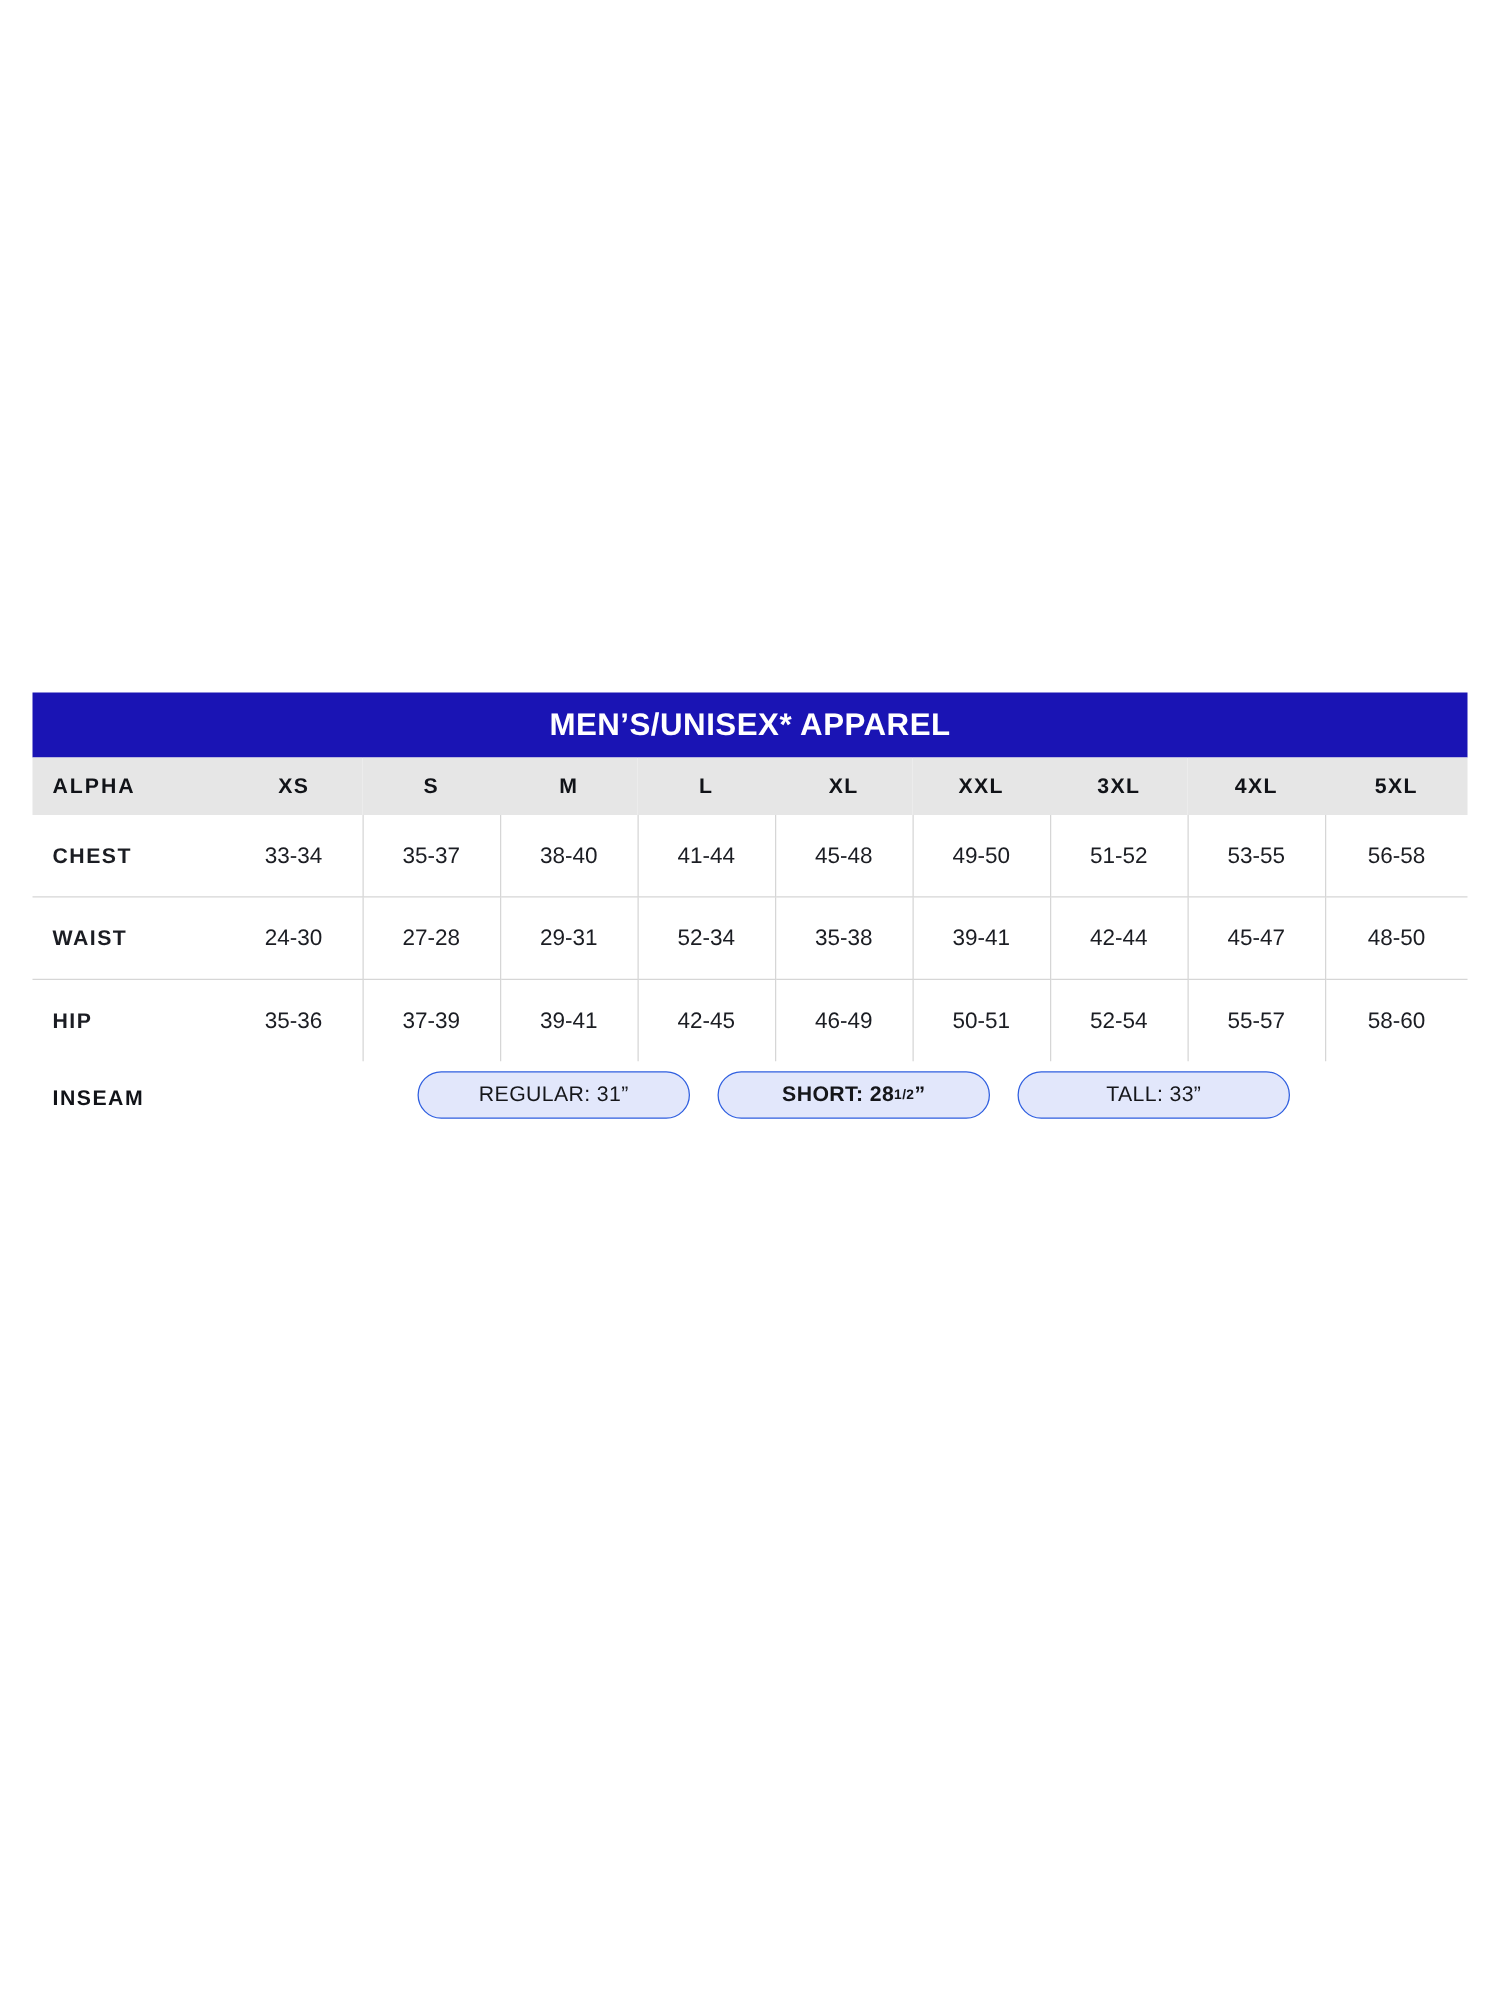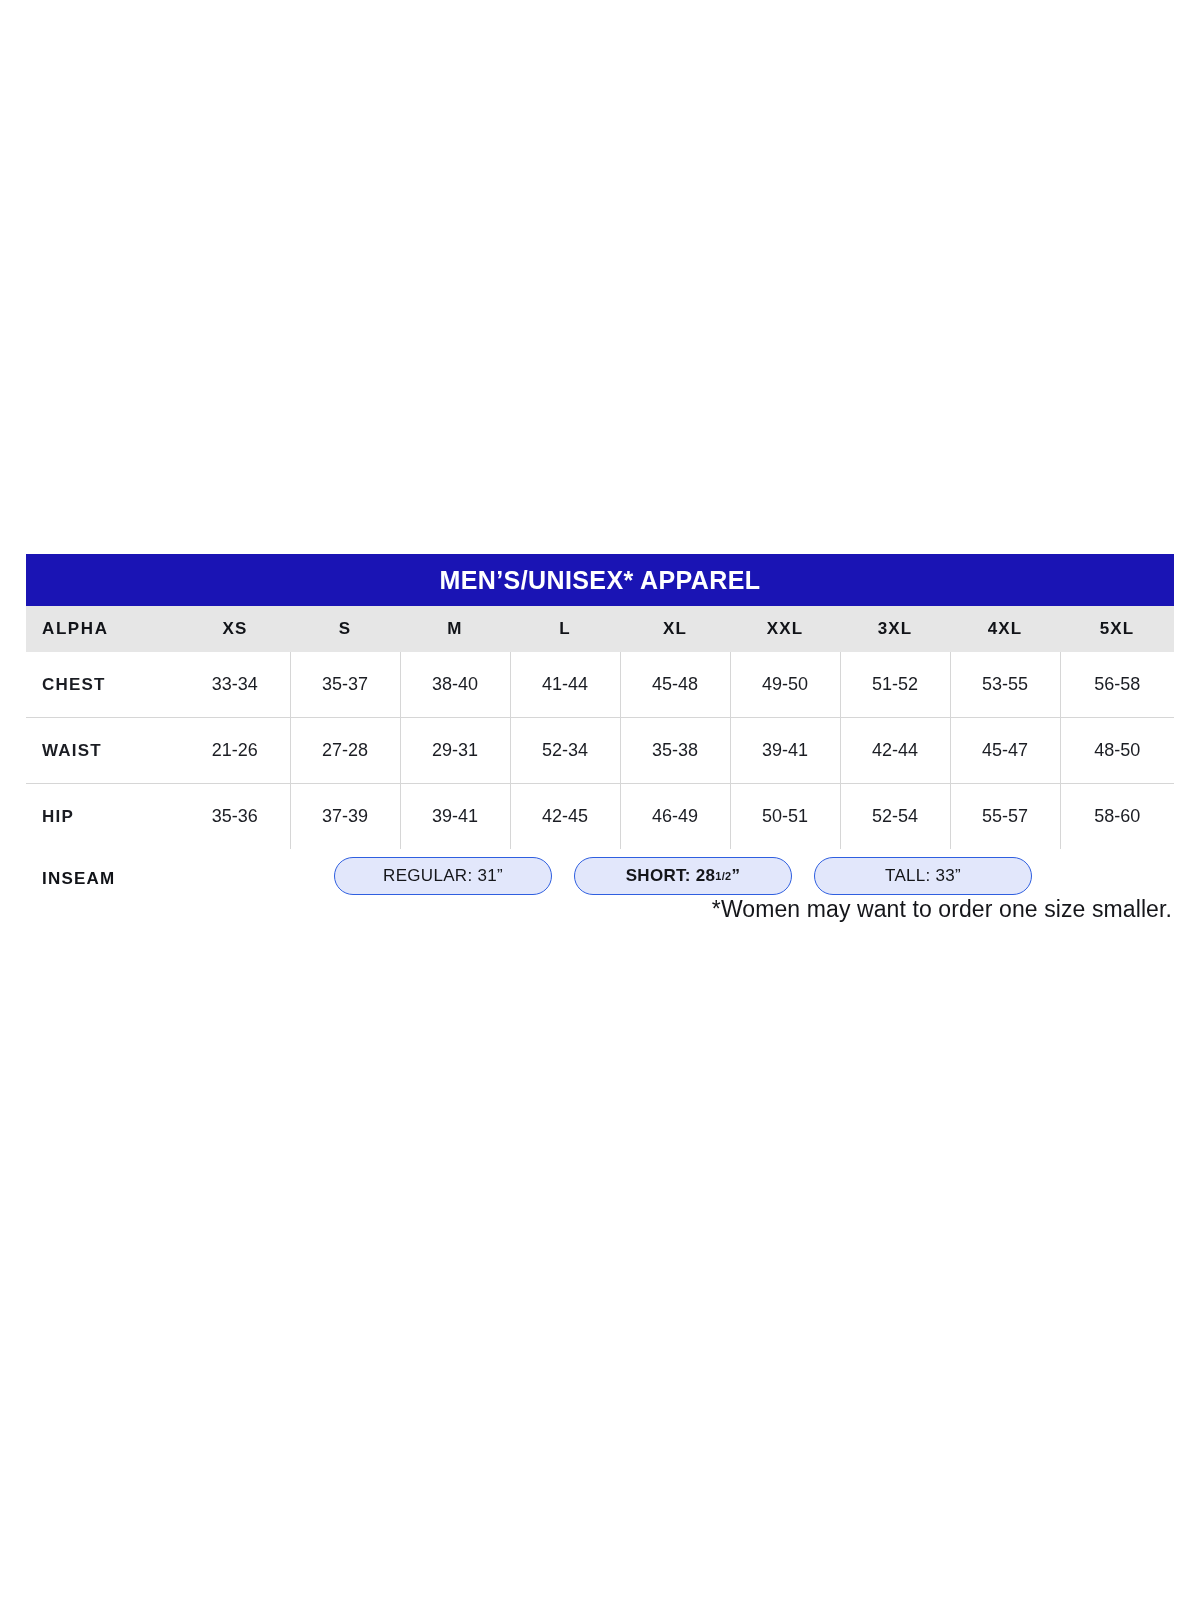--- a/index.html
+++ b/index.html
@@ -184,21 +184,21 @@
         <td>41-44</td>
         <td>45-48</td>
         <td>49-50</td>
         <td>51-52</td>
         <td>53-55</td>
         <td>56-58</td>
       </tr>
 
       <tr class="data-row">
         <td class="rowlabel">WAIST</td>
-        <td>21-26</td>
+        <td>24-30</td>
         <td>27-28</td>
         <td>29-31</td>
         <td>52-34</td>
         <td>35-38</td>
         <td>39-41</td>
         <td>42-44</td>
         <td>45-47</td>
         <td>48-50</td>
       </tr>
 
@@ -229,14 +229,13 @@
             </div>
             <div class="pill" id="pill-tall">
               <span>TALL: 33”</span>
             </div>
           </div>
         </td>
       </tr>
     </tbody>
   </table>
 
-  <div class="footnote">*Women may want to order one size smaller.</div>
 </div>
 
 </body></html>

